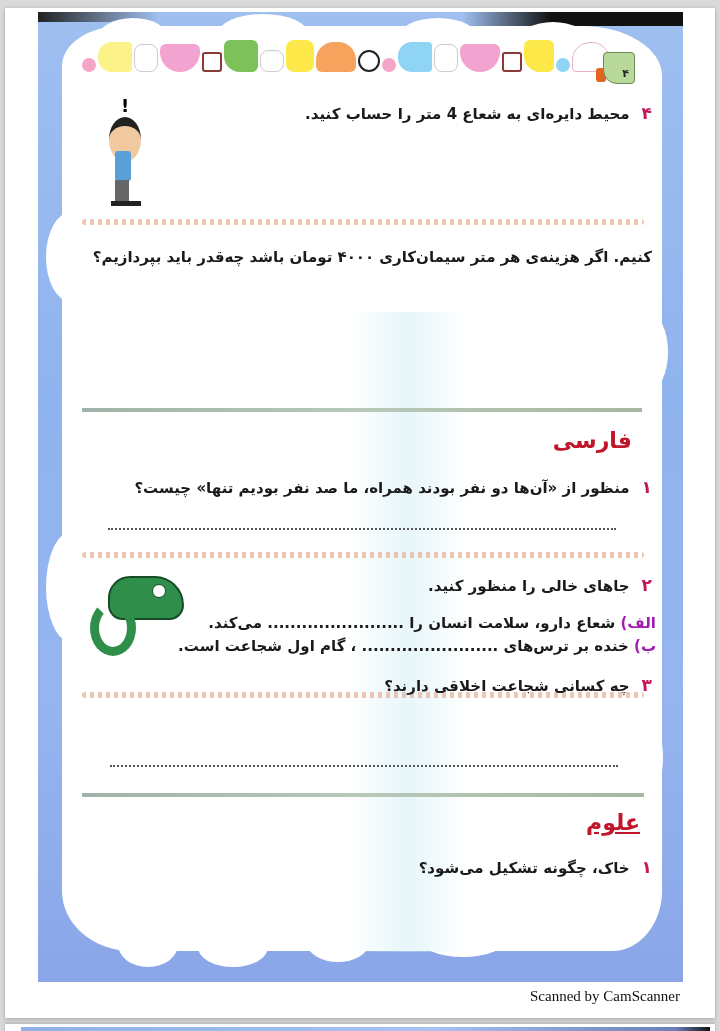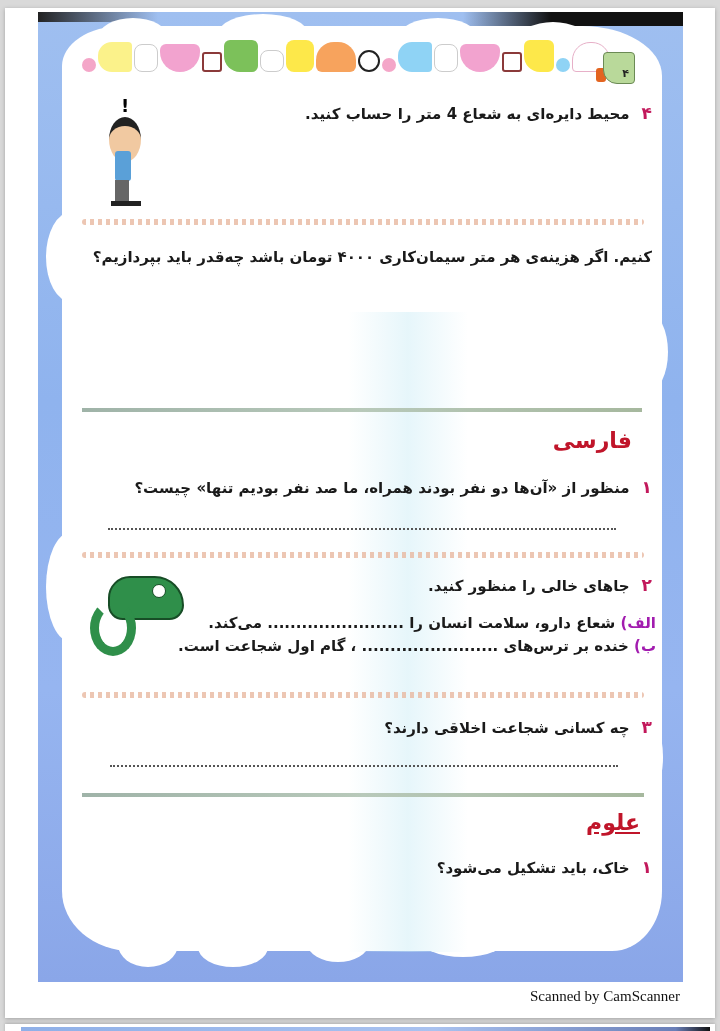--- a/index.html
+++ b/index.html
@@ -174,26 +174,26 @@
 </div>
 <div class="q" style="right:64px;top:606px;">
   <span class="sub">الف)</span> <span>شعاع دارو، سلامت انسان را ........................ می‌کند.</span>
 </div>
 <div class="q" style="right:64px;top:629px;">
   <span class="sub">ب)</span> <span>خنده بر ترس‌های ........................ ، گام اول شجاعت است.</span>
 </div>
 
 <div class="wave" style="left:82px;top:692px;width:562px;"></div>
 
-<div class="q" style="right:68px;top:710px;">
+<div class="q" style="right:68px;top:668px;">
   <span class="num">۳</span><span>چه کسانی شجاعت اخلاقی دارند؟</span>
 </div>
 <div class="dots" style="left:110px;top:765px;width:508px;"></div>
 
 <div class="rule" style="left:82px;top:793px;width:562px;"></div>
 
 <div class="section-title" style="right:80px;top:810px;text-decoration:underline;">علوم</div>
 
 <div class="q" style="right:68px;top:850px;">
-  <span class="num">۱</span><span>خاک، باید تشکیل می‌شود؟</span>
+  <span class="num">۱</span><span>خاک، چگونه تشکیل می‌شود؟</span>
 </div>
 
 <div class="watermark">Scanned by CamScanner</div>
 
 </body></html>

